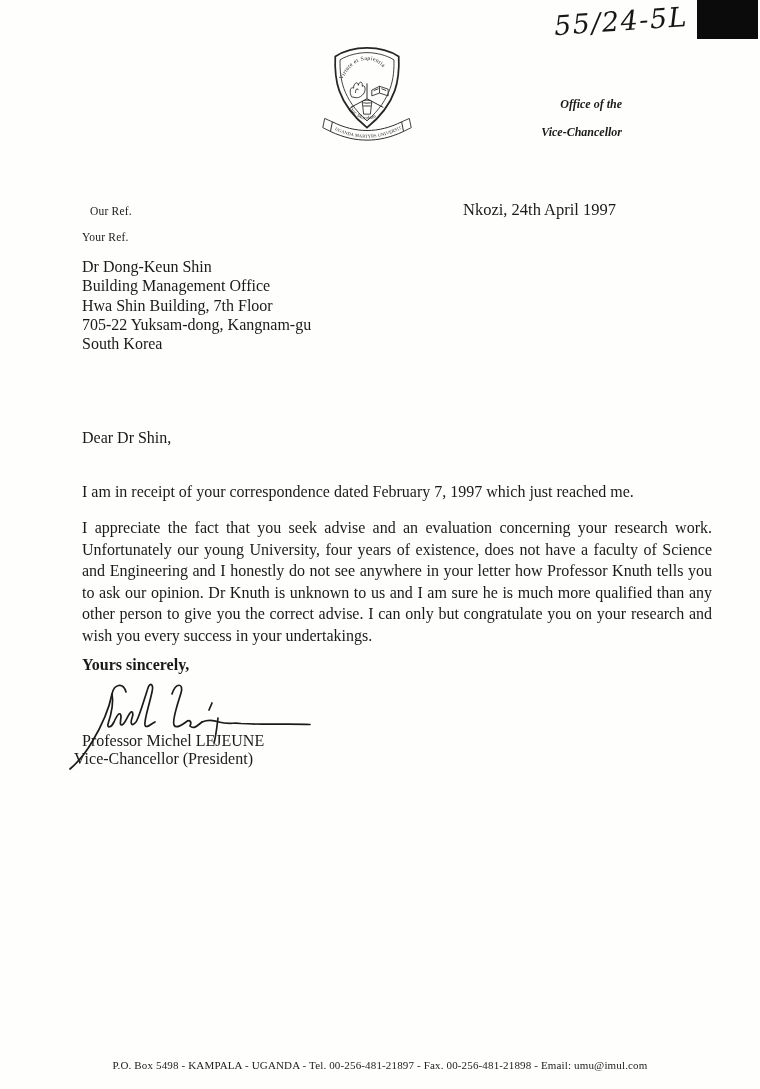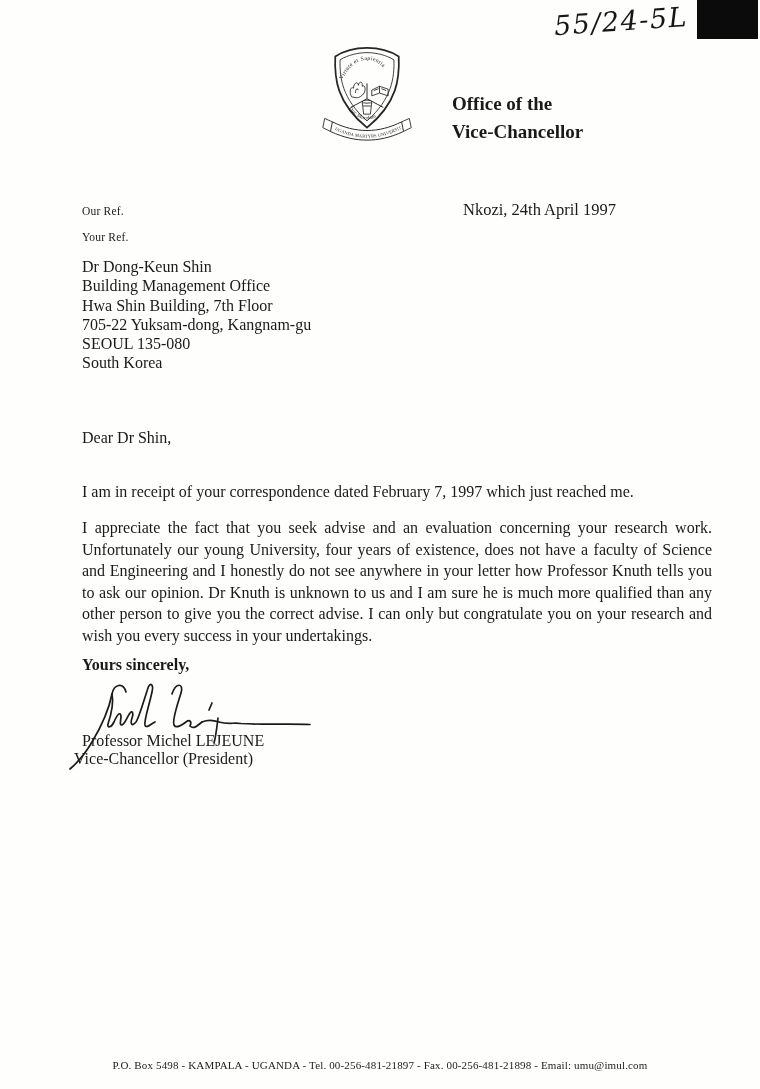--- a/index.html
+++ b/index.html
@@ -12,24 +12,24 @@
     color:#1a1a1a;
     overflow:hidden;
   }
   .abs{position:absolute;}
   .hand-ref{left:548px;top:0px;width:160px;height:44px;}
   .redaction{left:697px;top:0px;width:61px;height:39px;background:#0b0b0b;}
   .crest{left:317px;top:43px;width:100px;height:100px;}
   .uni-name{left:80px;top:92px;width:160px;font-weight:bold;font-style:italic;
     font-size:17px;line-height:29px;letter-spacing:0.4px;}
   .uni-name .l2{text-align:center;width:140px;}
-  .office{left:452px;top:90px;width:170px;text-align:left;font-weight:bold;
-    font-size:19px;line-height:28px;}
+  .office{left:452px;top:90px;width:170px;text-align:right;font-weight:bold;
+    font-style:italic;font-size:12px;line-height:28px;}
   .ref-label{font-size:11.5px;letter-spacing:0.2px;}
-  .our-ref{left:82px;top:205px;}
+  .our-ref{left:90px;top:205px;}
   .your-ref{left:82px;top:231px;}
   .dateline{left:463px;top:200px;font-size:16.5px;}
   .recipient{left:82px;top:257px;font-size:16px;line-height:19.3px;}
   .salutation{left:82px;top:429px;font-size:16px;}
   .para1{left:82px;top:483px;width:640px;font-size:16px;}
   .para2{left:82px;top:517px;width:630px;font-size:16px;line-height:21.6px;
     text-align:justify;}
   .closing{left:82px;top:656px;font-size:16px;font-weight:bold;}
   .signature{left:68px;top:678px;width:250px;height:100px;}
   .sig-name{left:82px;top:732px;font-size:16px;}
@@ -97,21 +97,20 @@
 
   <div class="abs ref-label our-ref">Our Ref.</div>
   <div class="abs ref-label your-ref">Your Ref.</div>
   <div class="abs dateline">Nkozi, 24th April 1997</div>
 
   <div class="abs recipient">
     <div>Dr Dong-Keun Shin</div>
     <div>Building Management Office</div>
     <div>Hwa Shin Building, 7th Floor</div>
     <div>705-22 Yuksam-dong, Kangnam-gu</div>
-    <div>SEOUL 135-080</div>
     <div>South Korea</div>
   </div>
 
   <div class="abs salutation">Dear Dr Shin,</div>
   <div class="abs para1">I am in receipt of your correspondence dated February 7, 1997 which just reached me.</div>
   <div class="abs para2">I appreciate the fact that you seek advise and an evaluation concerning your research work.  Unfortunately our young University, four years of existence, does not have a faculty of Science and Engineering and I honestly do not see anywhere in your letter how Professor Knuth tells you to ask our opinion.  Dr Knuth is unknown to us and I am sure he is much more qualified than any other person to give you the correct advise.  I can only but congratulate you on your research and wish you every success in your undertakings.</div>
   <div class="abs closing">Yours sincerely,</div>
 
   <svg class="abs signature" viewBox="0 0 250 100" fill="none" stroke="#1b1b1b" stroke-width="1.7" stroke-linecap="round">
     <path d="M58,14 C55,4 46,6 44,16 C41,31 33,49 24,64 C17,76 9,85 2,91"></path>

